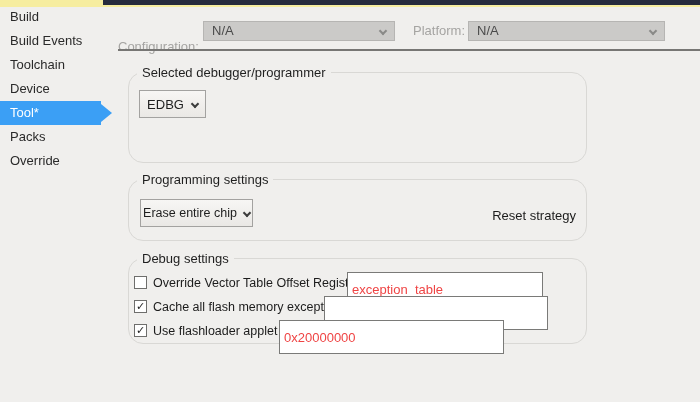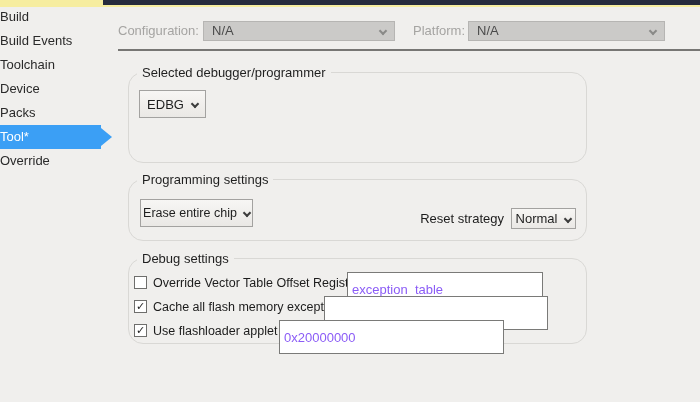--- a/index.html
+++ b/index.html
@@ -6,21 +6,21 @@
   body { width:700px; height:402px; font-family:"Liberation Sans", sans-serif; }
   #app { position:relative; width:700px; height:402px; background:#f0efed; overflow:hidden; }
 
   
   .top-bar { position:absolute; left:0; top:0; width:700px; height:7px; background:#f6eda0; }
   .top-bar .dark { position:absolute; left:103px; top:0; right:0; height:7px;
     background:#262b3d; border-bottom:2px solid #f6eda0; }
 
   
   .sidebar { position:absolute; left:0; top:5px; width:118px; }
-  .side-item { position:relative; height:24px; line-height:24px; 
+  .side-item { position:relative; height:24px; line-height:24px; padding-left:10px;
     font-size:13px; color:#2a2a2a; cursor:default; white-space:nowrap; }
   .side-item.selected { color:#ffffff; }
   .side-item.selected .sel-bg { position:absolute; left:0; top:0; width:101px; height:24px;
     background:#3b9ff5; z-index:0; }
   .side-item.selected .sel-arrow { position:absolute; left:101px; top:3px; width:0; height:0;
     border-top:9px solid transparent; border-bottom:9px solid transparent;
     border-left:11px solid #3b9ff5; z-index:0; }
   .side-item span.lbl { position:relative; z-index:1; }
 
   
@@ -59,21 +59,21 @@
     border:1px solid #a3a2a0; font-size:13px; color:#1e1e1e; }
 
   
   .dbg-row { position:absolute; left:5px; height:21px; display:flex; align-items:center; }
   #dbg-row-0 { top:13px; } #dbg-row-1 { top:37px; } #dbg-row-2 { top:61px; }
   .checkbox { width:13px; height:13px; border:1px solid #6e6e6c; background:#ffffff;
     font-family:"DejaVu Sans", sans-serif; font-size:11px; line-height:11px;
     color:#1e1e1e; text-align:center; font-weight:bold; cursor:default; }
   .dbg-label { margin-left:6px; font-size:12.5px; color:#1c1c1c; white-space:nowrap; }
   .dbg-input { position:absolute; height:21px; border:1px solid #7a7a78; background:#ffffff;
-    font-family:"Liberation Sans", sans-serif; font-size:13px; color:#8b5cf6; padding:16px 4px; }
+    font-family:"Liberation Sans", sans-serif; font-size:13px; color:#ef4444; padding:16px 4px; }
   #dbg-input-0 { left:218px; top:13px; width:196px; }
   #dbg-input-1 { left:195px; top:37px; width:224px; }
   #dbg-input-2 { left:150px; top:61px; width:225px; }
 </style>
 </head>
 <body>
 
 <div id="app">
 
   <div class="top-bar">
@@ -86,34 +86,34 @@
     </div>
     <div class="side-item">
       <span class="lbl">Build Events</span>
     </div>
     <div class="side-item">
       <span class="lbl">Toolchain</span>
     </div>
     <div class="side-item">
       <span class="lbl">Device</span>
     </div>
-    <div class="side-item">
-      <span class="lbl">Packs</span>
-    </div>
     <div class="side-item selected">
       <span class="sel-bg"></span>
       <span class="sel-arrow"></span>
       <span class="lbl">Tool*</span>
     </div>
     <div class="side-item">
+      <span class="lbl">Packs</span>
+    </div>
+    <div class="side-item">
       <span class="lbl">Override</span>
     </div>
   </div>
 
-  <span class="cfg-label" style="left:118px;">Configuration:</span>
+  <span class="cfg-label" style="left:118px;margin-top:16px;">Configuration:</span>
   <div class="cfg-dd" style="left:203px; width:192px;">
     <span>N/A</span>
     <span class="chev"></span>
   </div>
   <span class="cfg-label" style="left:413px;">Platform:</span>
   <div class="cfg-dd" style="left:468px; width:197px;">
     <span>N/A</span>
     <span class="chev"></span>
   </div>
 
@@ -128,24 +128,20 @@
   </div>
 
   <div class="group" id="group-programming">
     <span class="group-title">Programming settings</span>
     <div class="dd-btn" id="erase-dd">
       <span>Erase entire chip</span>
       <span class="chev"></span>
     </div>
     <div class="reset-wrap">
       <span class="reset-label">Reset strategy</span>
-      <div id="reset-dd">
-        <span>Normal</span>
-        <span class="chev"></span>
-      </div>
     </div>
   </div>
 
   <div class="group" id="group-debug">
     <span class="group-title">Debug settings</span>
 
     <div class="dbg-row" id="dbg-row-0">
       <div class="checkbox"></div>
       <span class="dbg-label">Override Vector Table Offset Register</span>
     </div>

